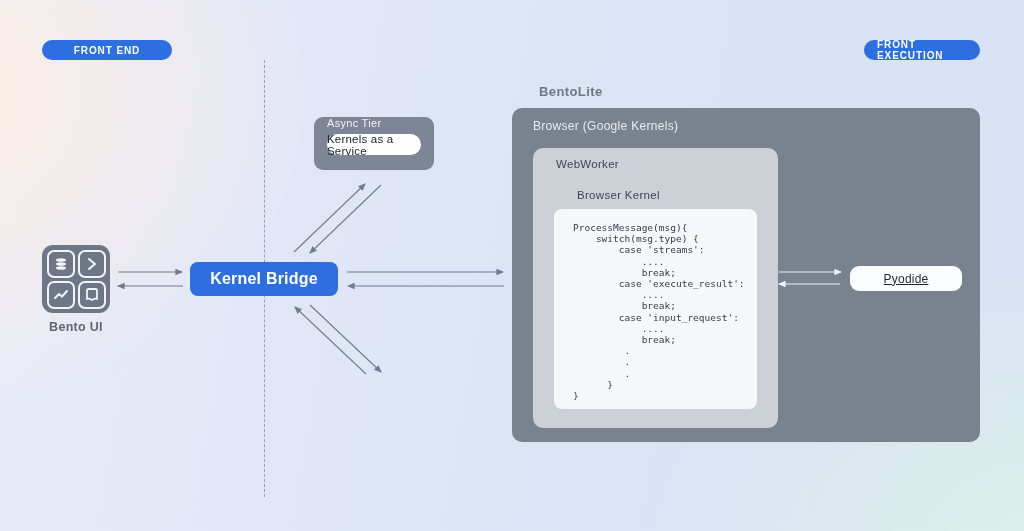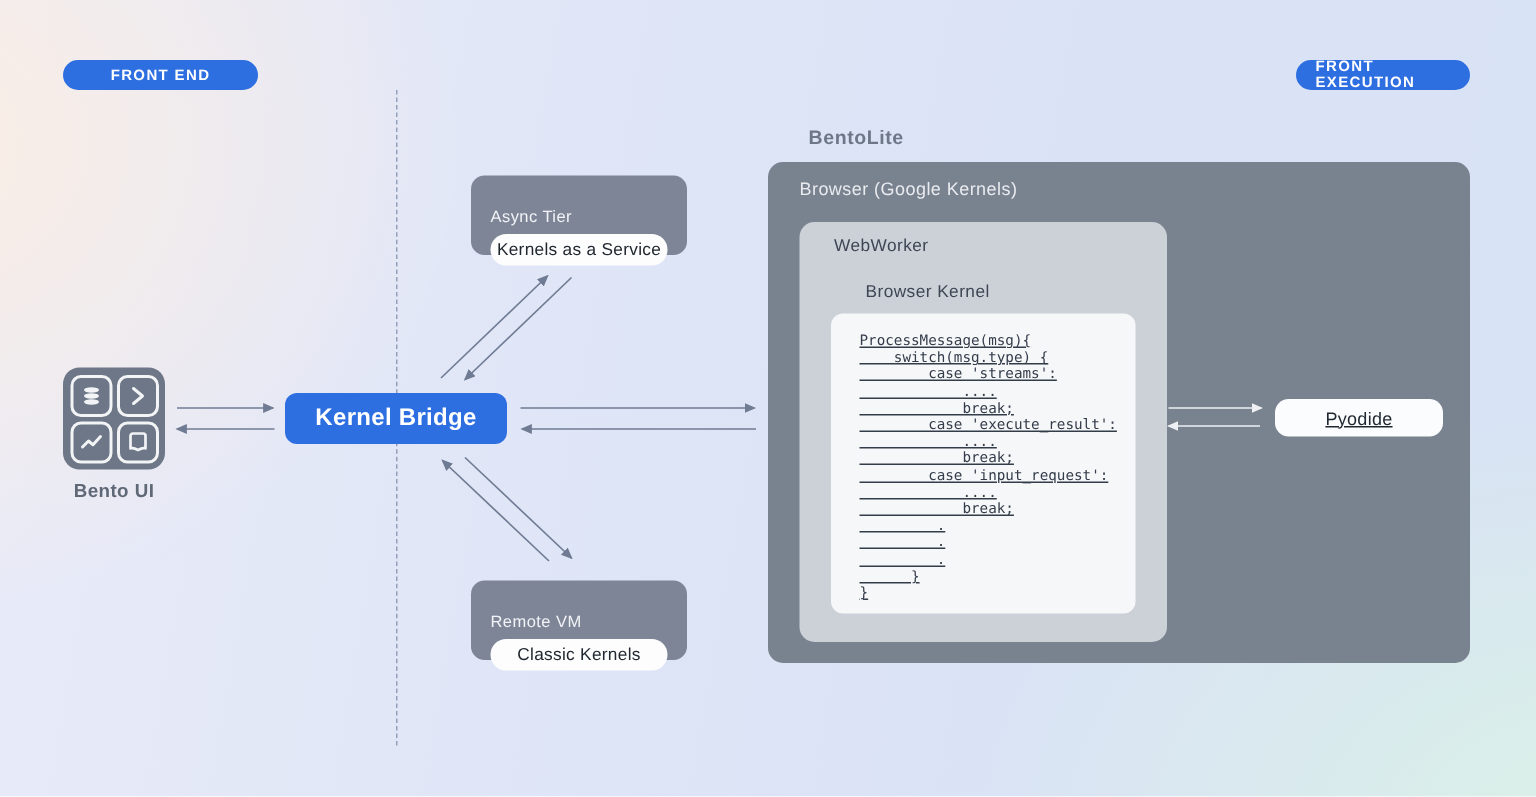--- a/index.html
+++ b/index.html
@@ -43,22 +43,22 @@
   .bento-label{margin-top:7px;font-size:12.5px;font-weight:bold;color:#5f6877;letter-spacing:.3px;}
   
   .kernel-bridge{
     position:absolute;left:190px;top:262px;width:148px;height:34px;
     background:#2d6ee1;border-radius:8px;color:#fff;
     display:flex;align-items:center;justify-content:center;
     font-size:16px;font-weight:bold;letter-spacing:.2px;
   }
   
   .gray-box{
-    position:absolute;width:144px;height:53px;background:#7d8596;
-    border-radius:9px;box-sizing:border-box;padding:22px 13px 0 13px;
+    position:absolute;width:120px;height:53px;background:#7d8596;
+    border-radius:9px;box-sizing:border-box;padding:0 13px 0 13px;
   }
   .gray-box .title{color:#f2f3f6;font-size:11px;letter-spacing:.3px;}
   .gray-box .chip{
     margin-top:5px;height:21px;border-radius:10.5px;background:#fdfdfe;
     display:flex;align-items:center;justify-content:center;
     font-size:11.5px;font-weight:500;color:#21272f;letter-spacing:.2px;
   }
   .async{left:314px;top:117px;}
   .remote{left:314px;top:387px;}
   
@@ -81,21 +81,21 @@
     position:absolute;left:556px;top:158px;font-size:11.5px;color:#3e4654;letter-spacing:.3px;
   }
   .browser-kernel-title{
     position:absolute;left:577px;top:189px;font-size:11.5px;color:#3e4654;letter-spacing:.3px;
   }
   .code-block{
     position:absolute;left:554px;top:209px;width:203px;height:200px;
     background:#f6f7f9;border-radius:8px;box-sizing:border-box;
     padding:13px 0 0 19px;margin:0;overflow:hidden;
     font-family:"DejaVu Sans Mono",monospace;font-size:9.5px;line-height:11.2px;
-    color:#333c49;white-space:pre;text-decoration:underline;
+    color:#333c49;white-space:pre;
   }
   .pyodide{
     position:absolute;left:850px;top:266px;width:112px;height:25px;
     background:#fbfcfd;border-radius:9px;
     display:flex;align-items:center;justify-content:center;
     font-size:12px;font-weight:500;color:#1f2730;letter-spacing:.2px;text-decoration:underline;
   }
   .overlay{position:absolute;inset:0;pointer-events:none;}
 </style>
 </head>
@@ -136,24 +136,20 @@
     <div class="bento-label">Bento UI</div>
   </div>
 
   <div class="kernel-bridge">Kernel Bridge</div>
 
   <div class="gray-box async">
     <div class="title">Async Tier</div>
     <div class="chip">Kernels as a Service</div>
   </div>
 
-  <div class="gray-box remote">
-    <div class="title">Remote VM</div>
-    <div class="chip">Classic Kernels</div>
-  </div>
 
   <div class="bentolite-label">BentoLite</div>
 
   <div class="browser-box"></div>
   <div class="browser-title">Browser (Google Kernels)</div>
 
   <div class="webworker-box"></div>
   <div class="webworker-title">WebWorker</div>
   <div class="browser-kernel-title">Browser Kernel</div>
 

